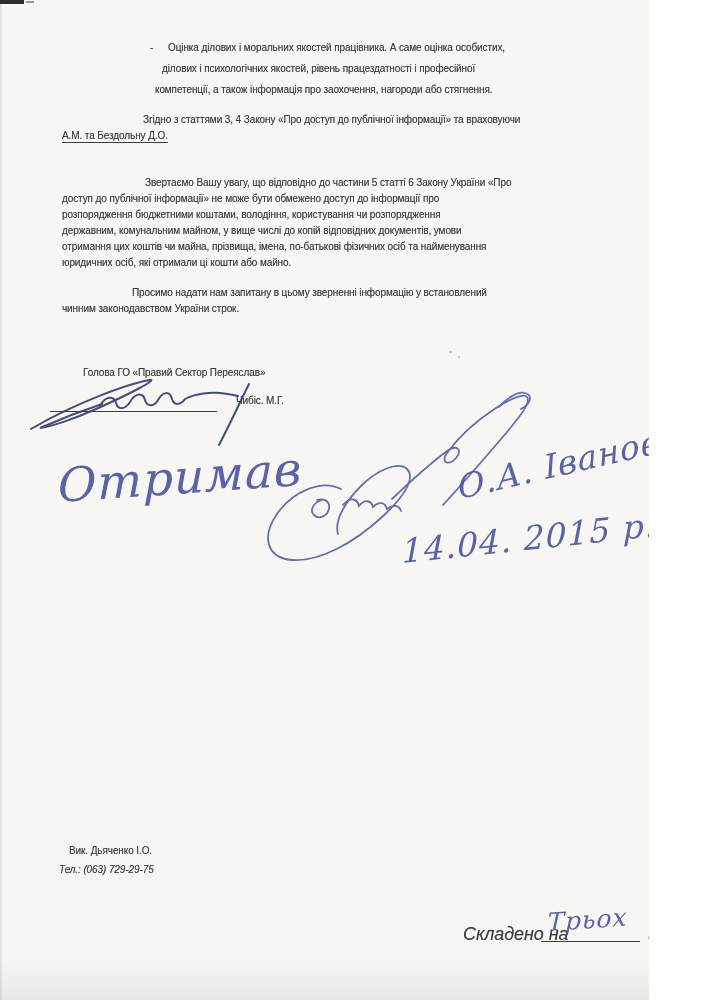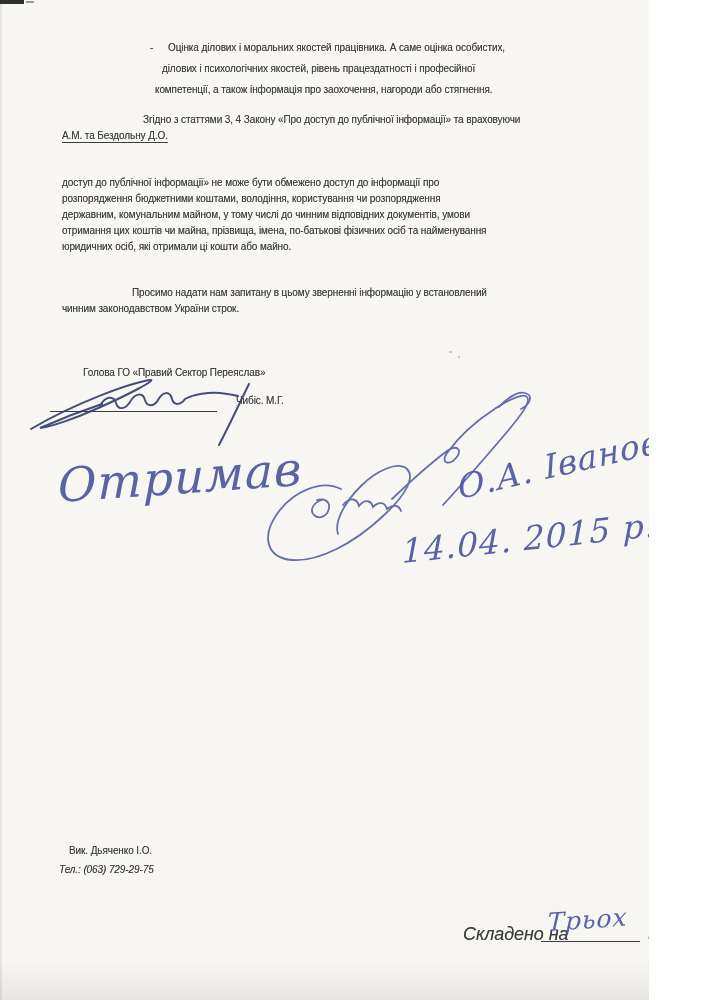--- a/index.html
+++ b/index.html
@@ -73,23 +73,24 @@
     <div class="line b2">ділових і психологічних якостей, рівень працездатності і професійної</div>
     <div class="line b3">компетенції, а також інформація про заохочення, нагороди або стягнення.</div>
   </div>
 
   <div class="para p1 t">
     <div class="line indent1">Згідно з статтями 3, 4 Закону «Про доступ до публічної інформації» та враховуючи</div>
     <div class="line"><span class="u">А.М. та Бездольну Д.О.</span></div>
   </div>
 
   <div class="para p2 t">
+    <div class="line indent2">Звертаємо Вашу увагу, що відповідно до частини 5 статті 6 Закону України «Про</div>
     <div class="line">доступ до публічної інформації» не може бути обмежено доступ до інформації про</div>
     <div class="line">розпорядження бюджетними коштами, володіння, користування чи розпорядження</div>
-    <div class="line">державним, комунальним майном, у тому числі до чинним відповідних документів, умови</div>
+    <div class="line">державним, комунальним майном, у вище числі до копій відповідних документів, умови</div>
     <div class="line">отримання цих коштів чи майна, прізвища, імена, по-батькові фізичних осіб та найменування</div>
     <div class="line">юридичних осіб, які отримали ці кошти або майно.</div>
   </div>
 
   <div class="para p3 t">
     <div class="line indent3">Просимо надати нам запитану в цьому зверненні інформацію у встановлений</div>
     <div class="line">чинним законодавством України строк.</div>
   </div>
 
   <div class="sig-title t">Голова ГО «Правий Сектор Переяслав»</div>

